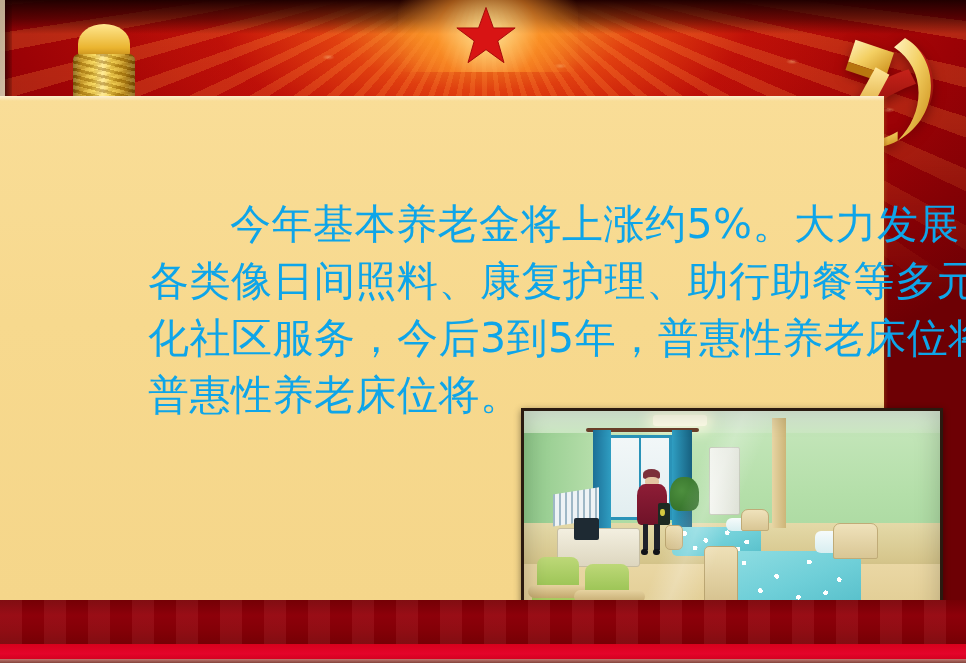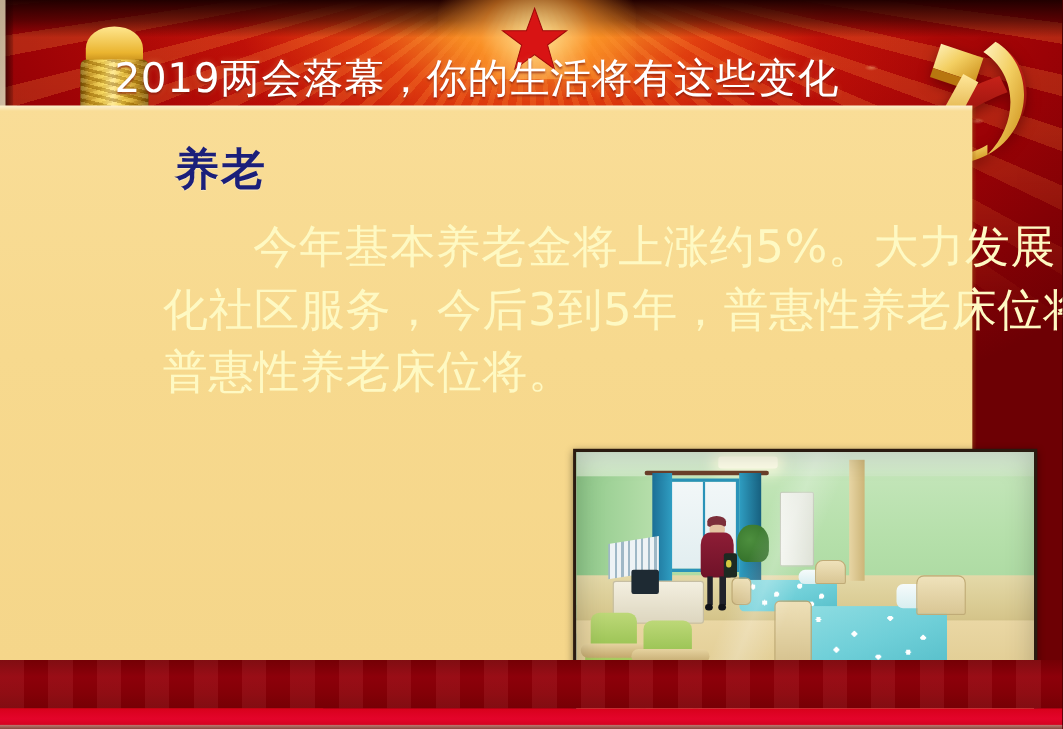--- a/index.html
+++ b/index.html
@@ -108,21 +108,21 @@
   
   .heading{
     position:absolute;left:159px;top:126px;
     font-size:40px;font-weight:700;color:#1b1f7a;letter-spacing:2px;white-space:nowrap;
     text-shadow:0 1px 0 rgba(255,255,255,.35);
   }
 
   
   .body-text{position:absolute;left:148px;top:196px;width:760px;}
   .body-line{
-    font-size:41px;line-height:57px;color:#fef9c3;font-weight:400;
+    font-size:41px;line-height:57px;color:#0ea5e9;font-weight:400;
     white-space:nowrap;letter-spacing:.5px;
   }
   .body-line.indent{text-indent:82px;}
 
   
   .photo-frame{
     position:absolute;left:521px;top:408px;width:422px;height:249px;
     background:#2a1a10;padding:3px;box-shadow:0 2px 7px rgba(0,0,0,.45);
   }
   .photo{position:relative;width:100%;height:100%;overflow:hidden;background:#cfe6cf;}
@@ -342,26 +342,25 @@
     <ellipse cx="28" cy="236" rx="32" ry="26" fill="#3f7a34"></ellipse>
     <ellipse cx="8" cy="250" rx="26" ry="22" fill="#356a2b"></ellipse>
     <rect x="0" y="268" width="300" height="27" fill="#b60f07"></rect>
   </svg>
 
   <div class="panel">
     <div class="panel-top-hi"></div>
   </div>
   <div class="panel-right-edge"></div>
 
-  <div class="title">2019两会落幕，你的生活将有这些变化</div>
-
-  <div class="heading">养老</div>
+
 
   <div class="body-text">
     <div class="body-line indent">今年基本养老金将上涨约5%。大力发展</div>
+    <div class="body-line">各类像日间照料、康复护理、助行助餐等多元</div>
     <div class="body-line">化社区服务，今后3到5年，普惠性养老床位将</div>
     <div class="body-line">普惠性养老床位将。</div>
   </div>
 
   <div class="photo-frame">
     <div class="photo">
       <div class="ph-wall-back"></div>
       <div class="ph-wall-left"></div>
       <div class="ph-ceil"></div>
       <div class="ph-lamp"></div>

